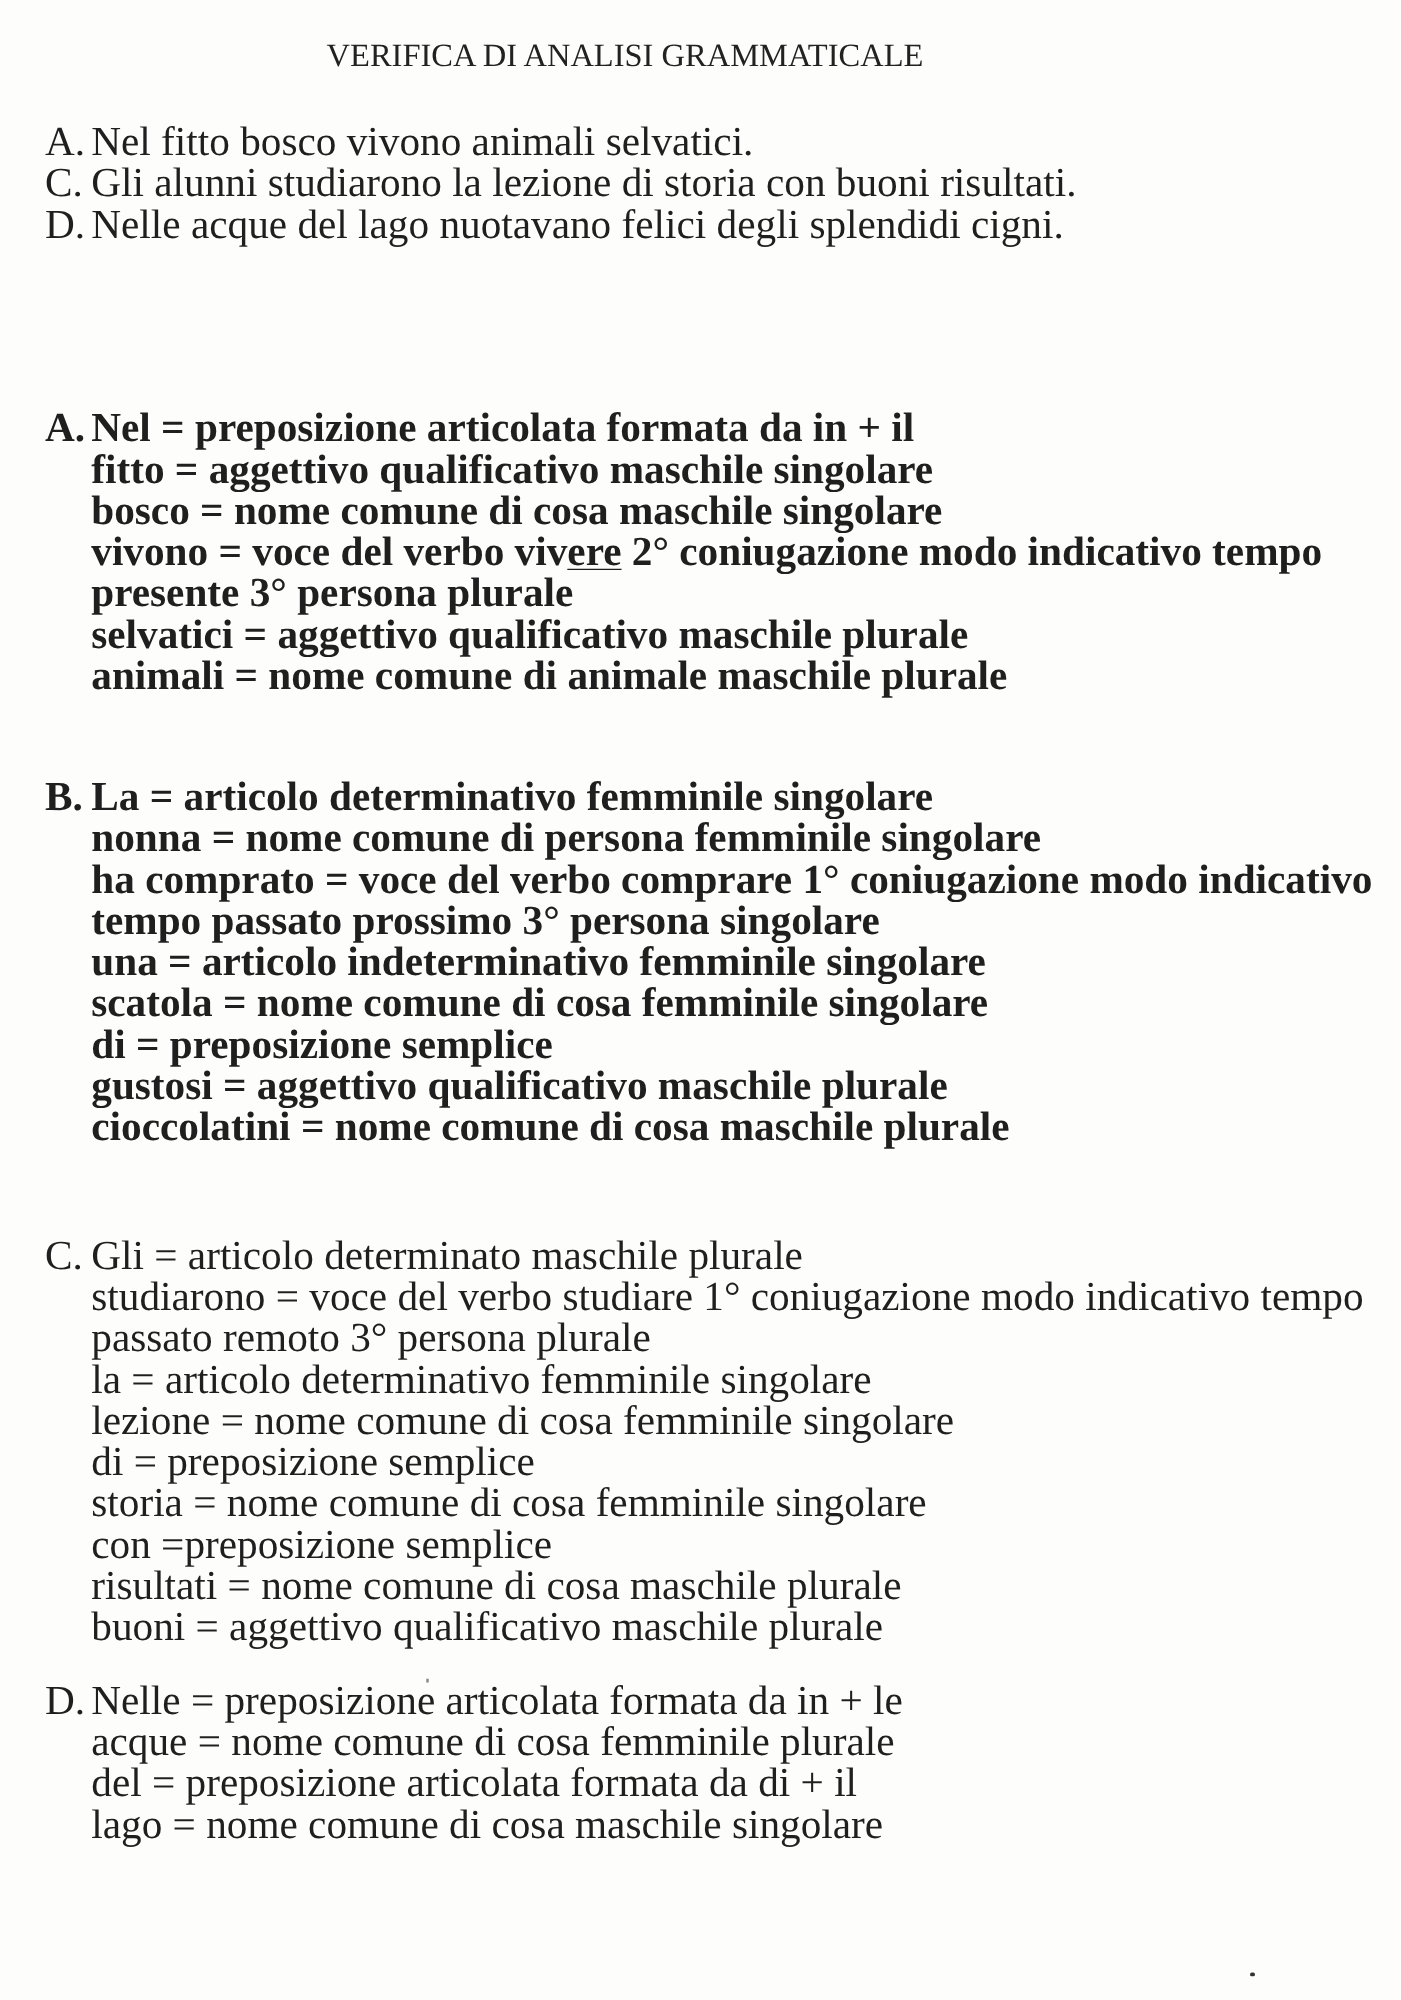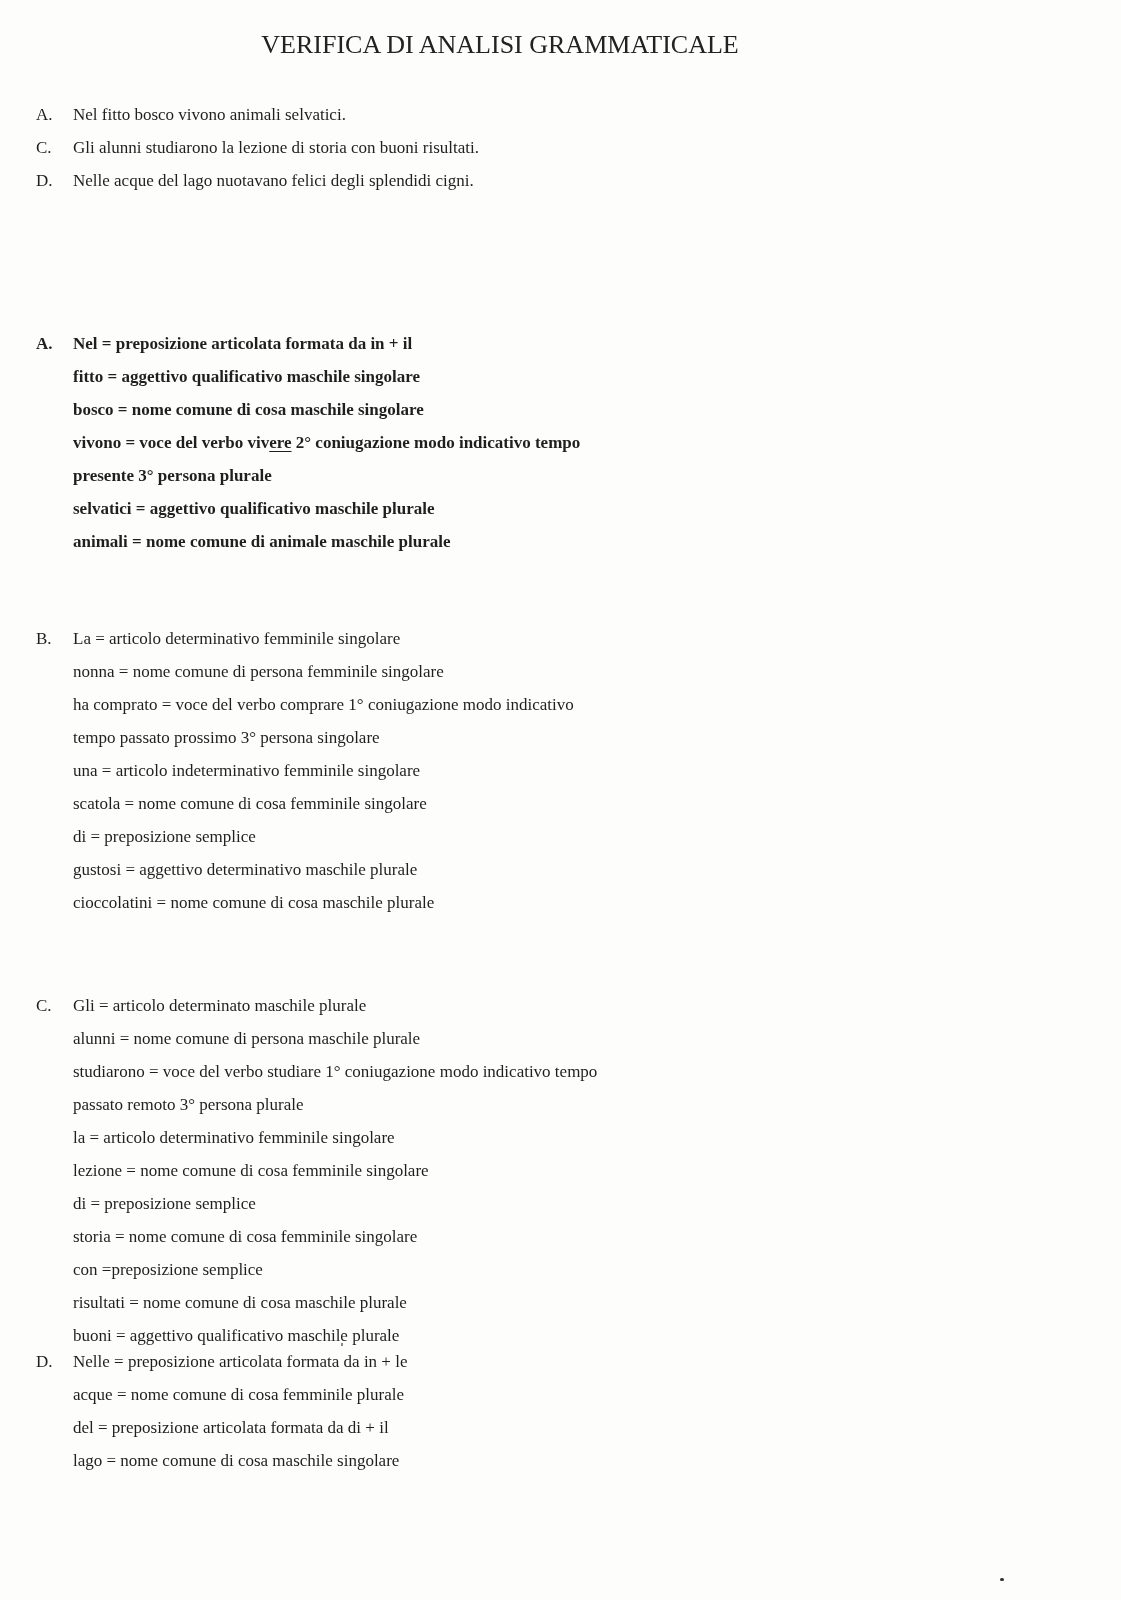--- a/index.html
+++ b/index.html
@@ -5,21 +5,21 @@
     html, body { margin: 0; padding: 0; }
     body {
       width: 1121px; height: 1600px; background: #fdfdfb; position: relative; overflow: hidden;
       font-family: "Liberation Serif", "DejaVu Serif", serif; color: #1f1f1f;
     }
     .page { position: absolute; left: 0; top: 0; width: 1014px; height: 1600px; }
     .title {
       position: absolute; top: 30px; left: 0; width: 1000px; text-align: center;
       font-size: 26px; letter-spacing: 0; color: #222;
     }
-    .block { position: absolute; left: 36px; font-size: 17px; line-height: 33px; }
+    .block { position: absolute; left: 36px; font-size: 33px; line-height: 33px; }
     .line { white-space: nowrap; display: block; }
     .line .lbl { display: inline-block; width: 37px; }
     .indent { padding-left: 37px; }
     .u { text-decoration: underline; text-underline-offset: 3px; text-decoration-thickness: 1px; text-align: center; }
     .mark { position: absolute; right: 10px; top: 1578px; width: 4px; height: 3px; background: #333; border-radius: 2px; }
     .speck { position: absolute; left: 341px; top: 1343px; width: 2px; height: 3px; background: #888; }
   </style>
 </head>
 <body>
 
@@ -35,35 +35,34 @@
   <div class="block" style="top:327px;font-weight:bold;">
     <span class="line"><span class="lbl">A.</span><span>Nel = preposizione articolata formata da in + il</span></span>
     <span class="line indent">fitto = aggettivo qualificativo maschile singolare</span>
     <span class="line indent">bosco = nome comune di cosa maschile singolare</span>
     <span class="line indent"><span>vivono = voce del verbo viv</span><span class="u">ere</span><span> 2° coniugazione modo indicativo tempo</span></span>
     <span class="line indent">presente 3° persona plurale</span>
     <span class="line indent">selvatici = aggettivo qualificativo maschile plurale</span>
     <span class="line indent">animali = nome comune di animale maschile plurale</span>
   </div>
 
-  <div class="block" style="top:622px;">
+  <div class="block" style="top:622px;font-weight:bold;">
     <span class="line"><span class="lbl">B.</span><span>La = articolo determinativo femminile singolare</span></span>
     <span class="line indent">nonna = nome comune di persona femminile singolare</span>
     <span class="line indent">ha comprato = voce del verbo comprare 1° coniugazione modo indicativo</span>
     <span class="line indent">tempo passato prossimo 3° persona singolare</span>
     <span class="line indent">una = articolo indeterminativo femminile singolare</span>
     <span class="line indent">scatola = nome comune di cosa femminile singolare</span>
     <span class="line indent">di = preposizione semplice</span>
-    <span class="line indent">gustosi = aggettivo determinativo maschile plurale</span>
+    <span class="line indent">gustosi = aggettivo qualificativo maschile plurale</span>
     <span class="line indent">cioccolatini = nome comune di cosa maschile plurale</span>
   </div>
 
   <div class="block" style="top:989px;">
     <span class="line"><span class="lbl">C.</span><span>Gli = articolo determinato maschile plurale</span></span>
-    <span class="line indent">alunni = nome comune di persona maschile plurale</span>
     <span class="line indent">studiarono = voce del verbo studiare 1° coniugazione modo indicativo tempo</span>
     <span class="line indent">passato remoto 3° persona plurale</span>
     <span class="line indent">la = articolo determinativo femminile singolare</span>
     <span class="line indent">lezione = nome comune di cosa femminile singolare</span>
     <span class="line indent">di = preposizione semplice</span>
     <span class="line indent">storia = nome comune di cosa femminile singolare</span>
     <span class="line indent">con =preposizione semplice</span>
     <span class="line indent">risultati = nome comune di cosa maschile plurale</span>
     <span class="line indent">buoni = aggettivo qualificativo maschile plurale</span>
   </div>

